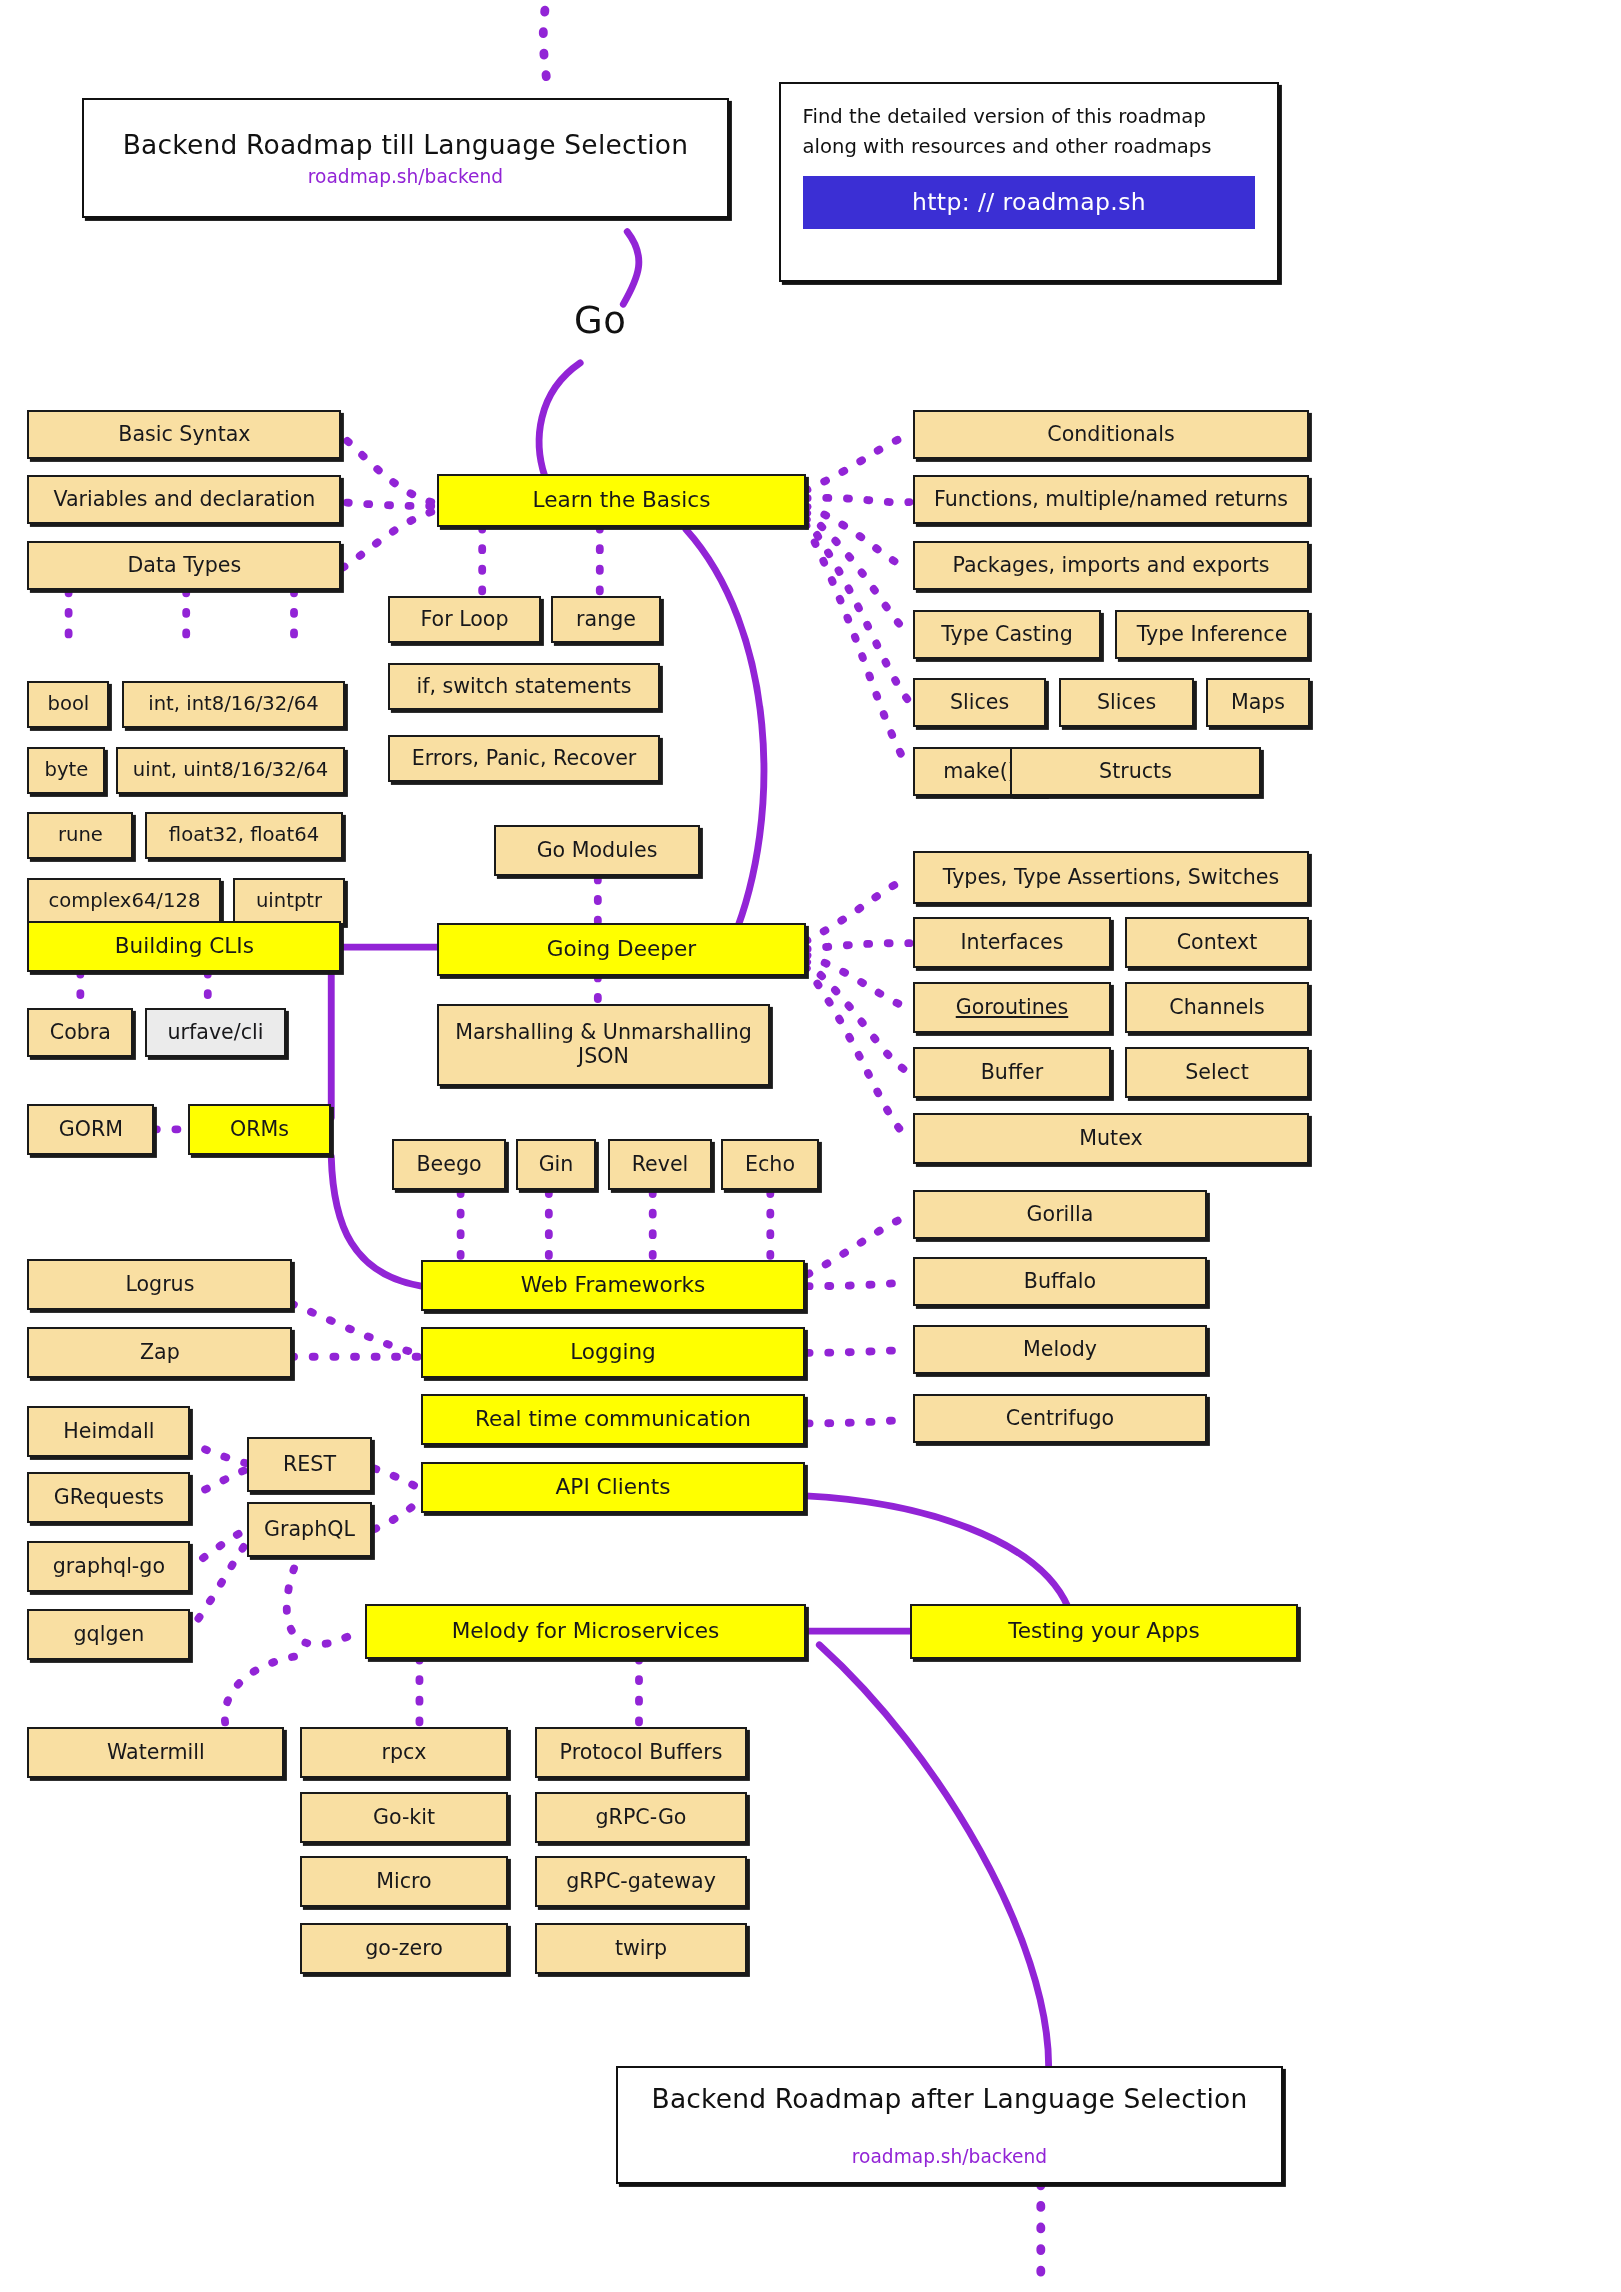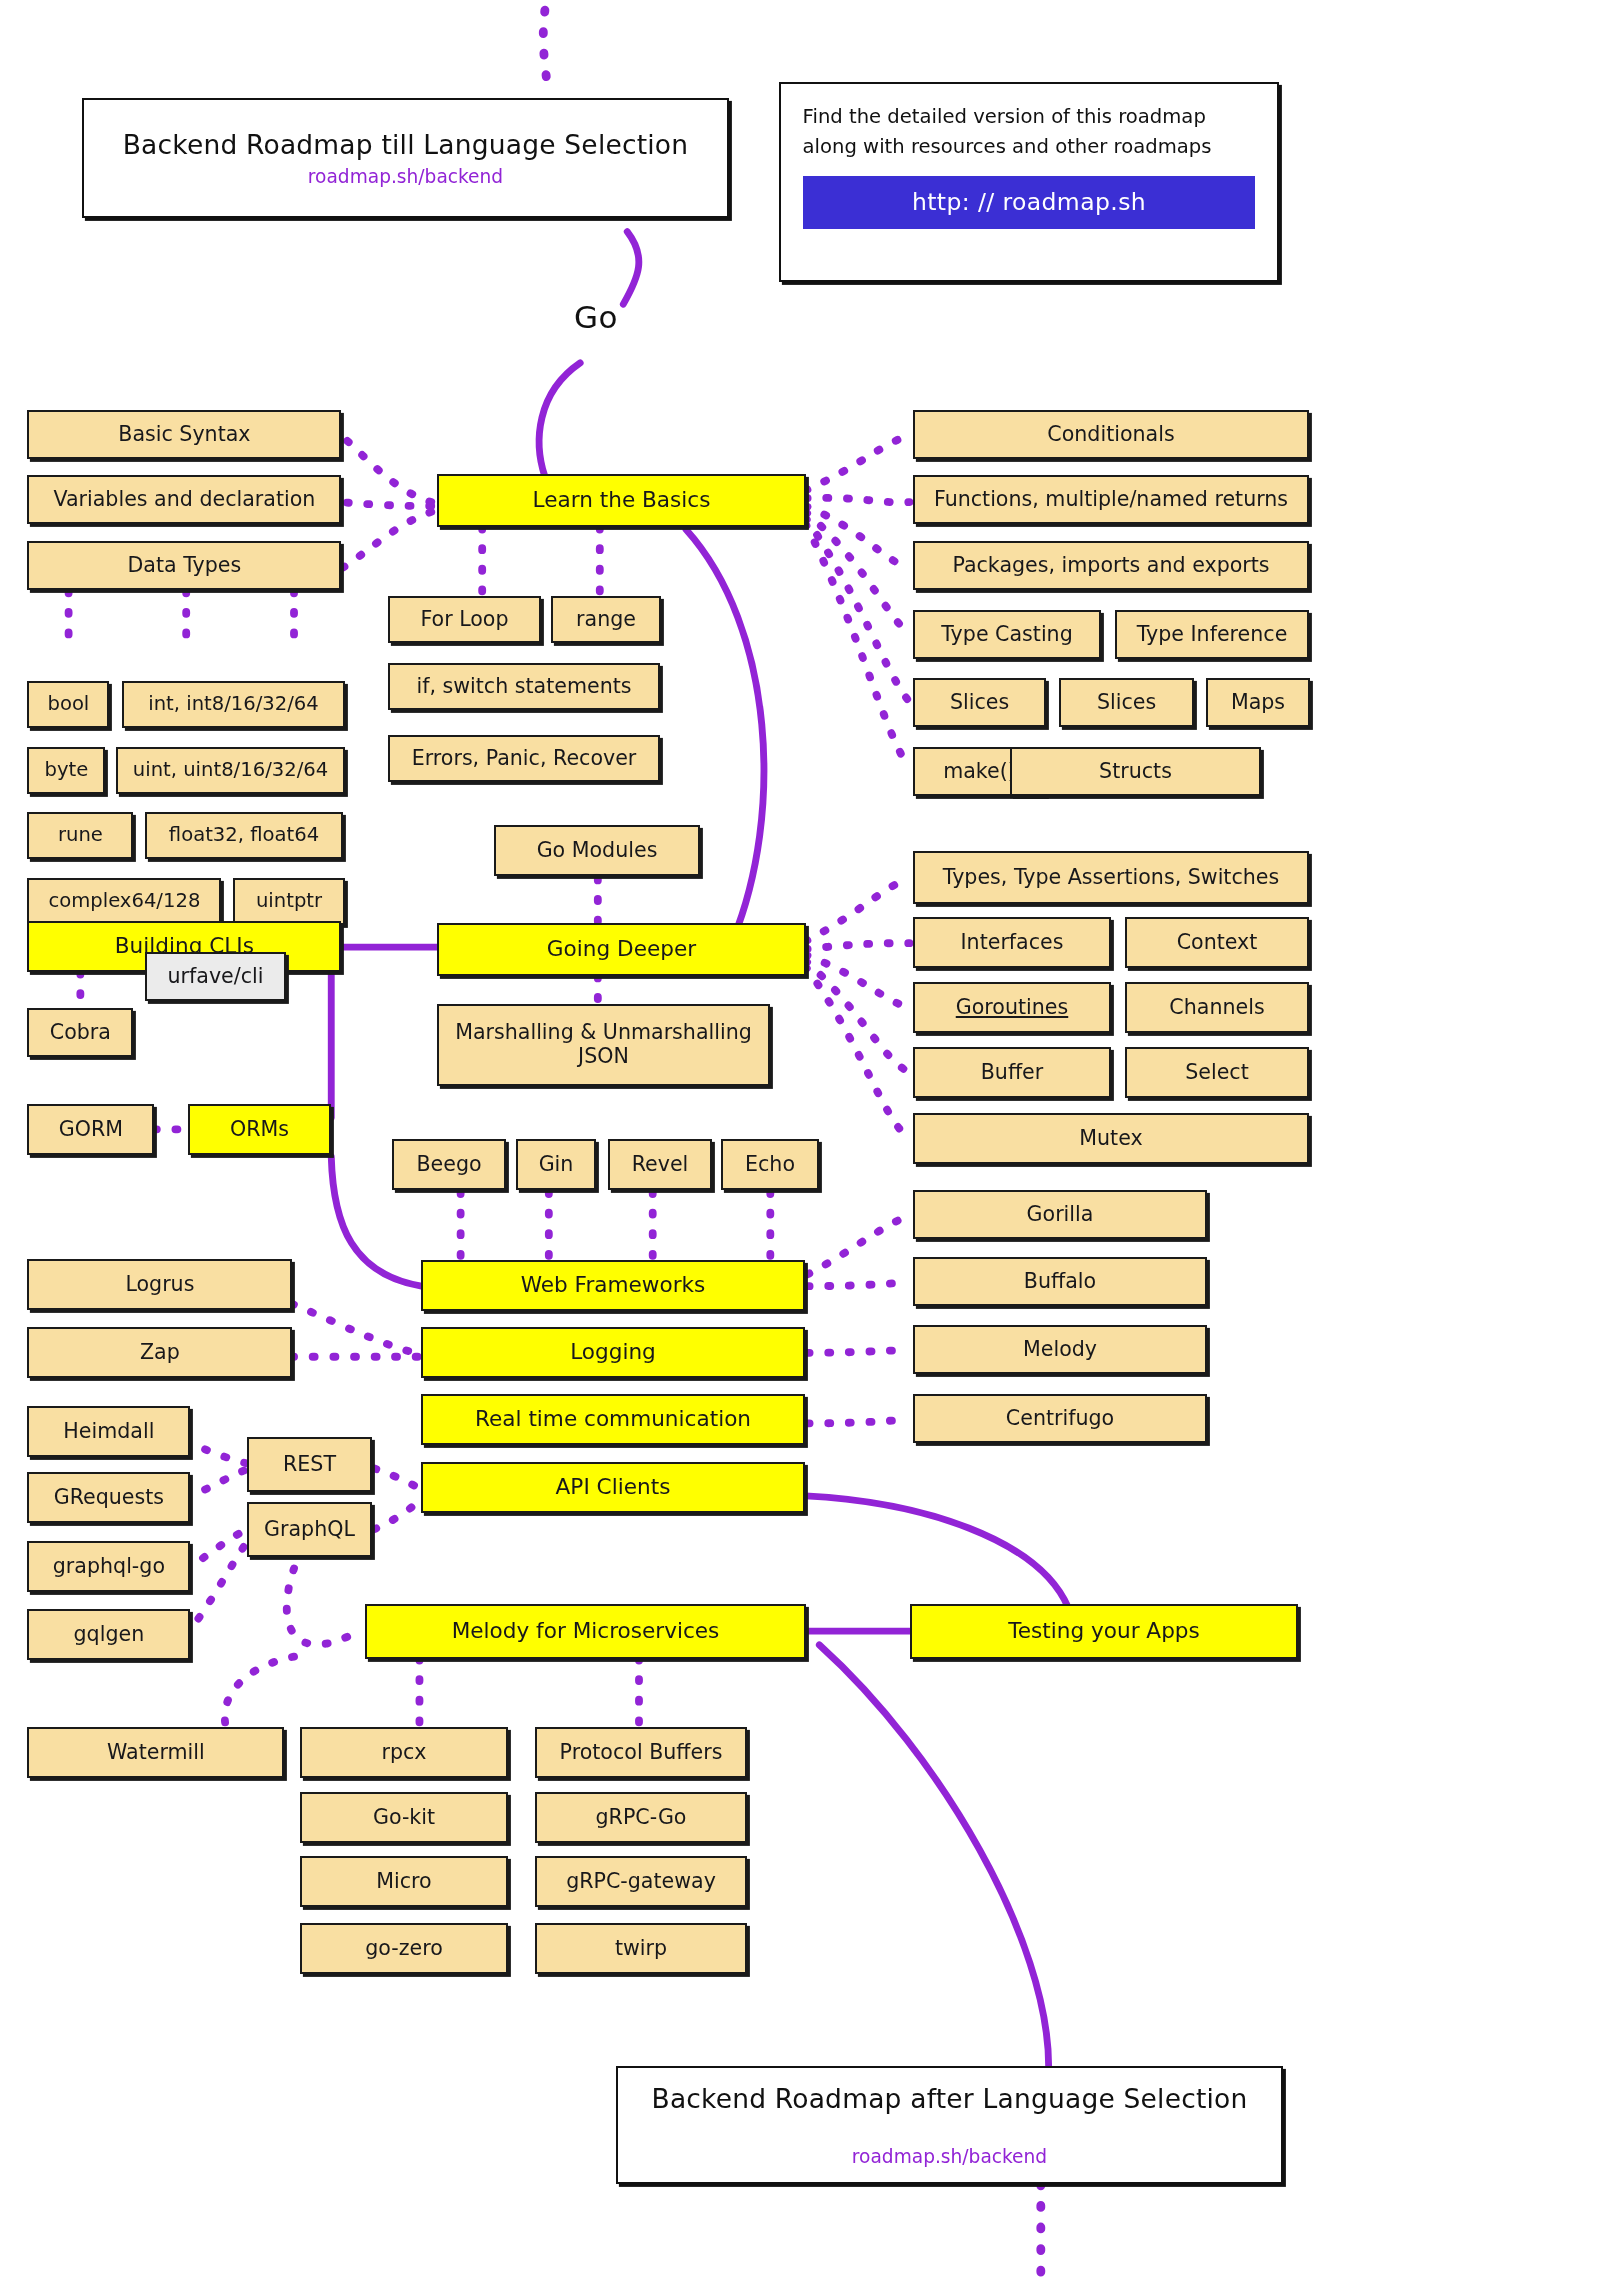--- a/index.html
+++ b/index.html
@@ -86,21 +86,21 @@
     background: #3b2fd4;
     color: #ffffff;
     font-size: 23.5px;
     text-align: center;
     padding: 11.8px 0 13.7px 0;
     letter-spacing: 0.4px;
   }
 
   .lang-label {
     position: absolute;
-    font-size: 31px;
+    font-size: 37px;
     color: #111111;
     letter-spacing: 0.5px;
   }
 
   
   .f22 { font-size: 21.6px; }
   .f21 { font-size: 20.6px; }
   .f20 { font-size: 19.6px; margin-top: 46px; }
 </style>
 </head>
@@ -254,21 +254,21 @@
   <div class="node tan f21" style="left:913px; top:917px; width:198px; height:51px;">Interfaces</div>
   <div class="node tan f21" style="left:1125px; top:917px; width:184px; height:51px;">Context</div>
   <div class="node tan f21" style="left:913px; top:982px; width:198px; height:51px;text-decoration:underline;">Goroutines</div>
   <div class="node tan f21" style="left:1125px; top:982px; width:184px; height:51px;">Channels</div>
   <div class="node tan f21" style="left:913px; top:1047px; width:198px; height:51px;">Buffer</div>
   <div class="node tan f21" style="left:1125px; top:1047px; width:184px; height:51px;">Select</div>
   <div class="node tan f21" style="left:913px; top:1113px; width:396px; height:51px;">Mutex</div>
 
   <div class="node yellow f22" style="left:27.4px; top:921px; width:314px; height:51px;">Building CLIs</div>
   <div class="node tan f21" style="left:27.4px; top:1008px; width:106px; height:49px;">Cobra</div>
-  <div class="node grey f21" style="left:145px; top:952px; width:141px; height:49px;text-align:center;">urfave/cli</div>
+  <div class="node grey f21" style="left:145px; top:1008px; width:141px; height:49px;text-align:center;">urfave/cli</div>
   <div class="node tan f21" style="left:27.4px; top:1104px; width:127px; height:51px;">GORM</div>
   <div class="node yellow f21" style="left:188px; top:1104px; width:143px; height:51px;">ORMs</div>
 
   <div class="node tan f21" style="left:392px; top:1139px; width:114px; height:51px;">Beego</div>
   <div class="node tan f21" style="left:516px; top:1139px; width:80px; height:51px;">Gin</div>
   <div class="node tan f21" style="left:608px; top:1139px; width:104px; height:51px;">Revel</div>
   <div class="node tan f21" style="left:721px; top:1139px; width:98px; height:51px;">Echo</div>
 
   <div class="node yellow f22" style="left:421px; top:1260px; width:384px; height:51px;">Web Frameworks</div>
   <div class="node yellow f22" style="left:421px; top:1327px; width:384px; height:51px;">Logging</div>

